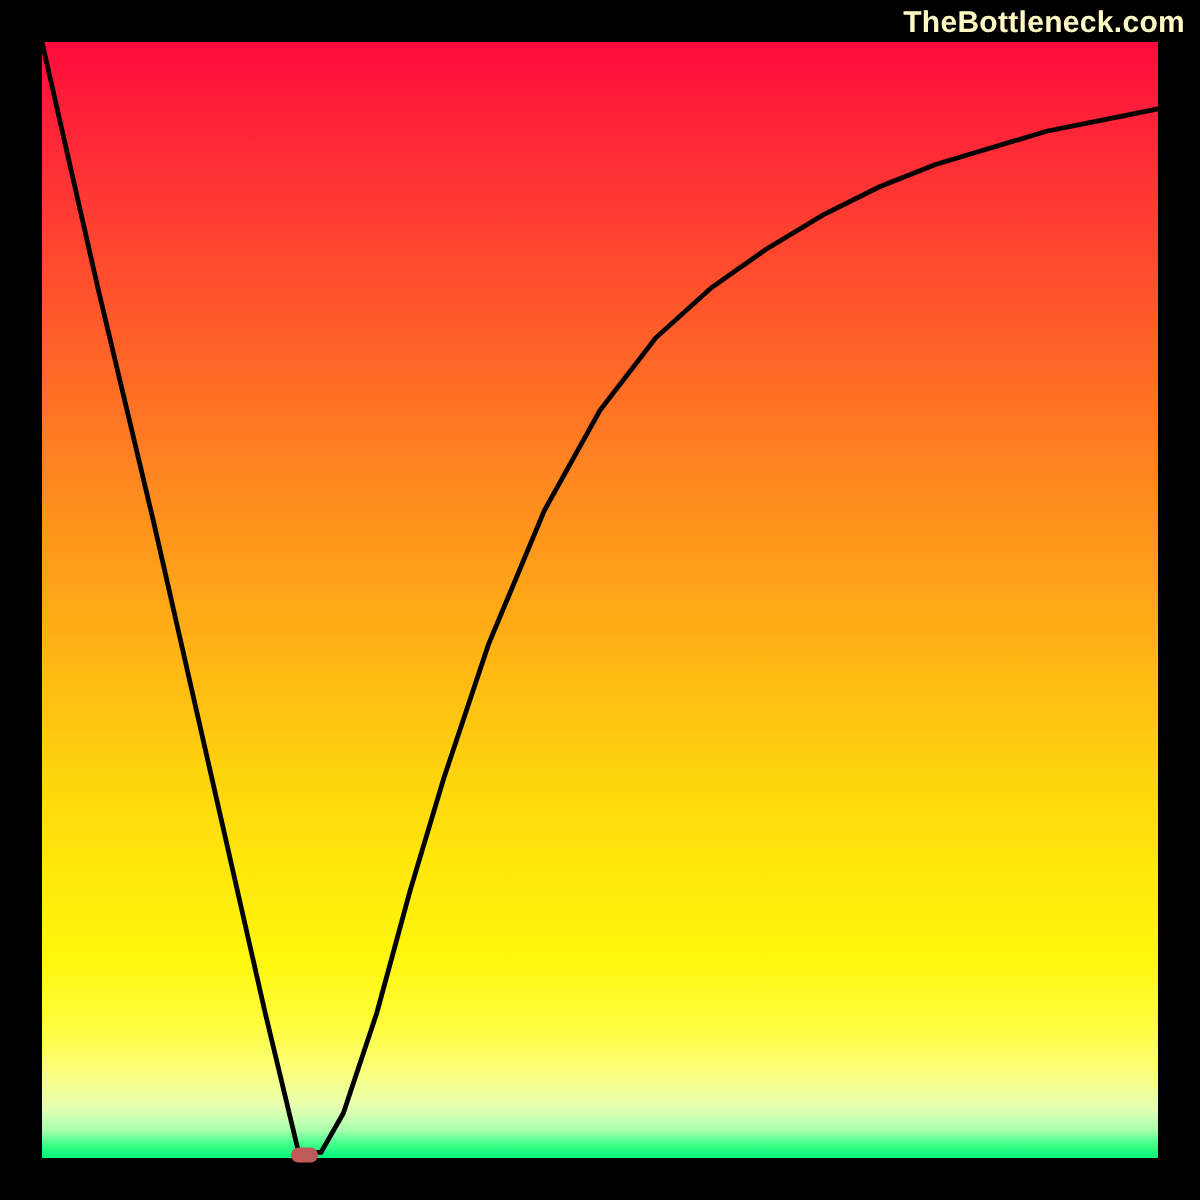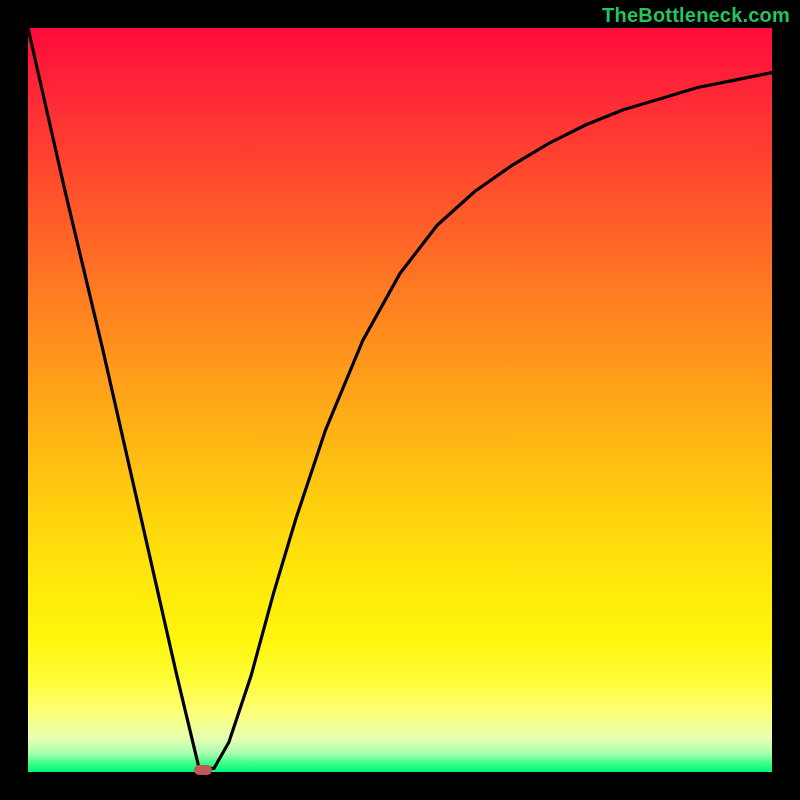--- a/index.html
+++ b/index.html
@@ -41,21 +41,21 @@
       #e6ffb2 95.5%,
       #a8ffb0 97.5%,
       #46ff8a 98.7%,
       #00f57a 100%
     );
   }
   .attrib {
     position: absolute;
     top: 4px;
     right: 10px;
-    color: #22c55e;
+    color: #fef9c3;
     font-size: 20px;
     font-weight: 600;
     letter-spacing: 0.2px;
   }
   svg.curve {
     position: absolute;
     left: 0;
     top: 0;
     width: 744px;
     height: 744px;

